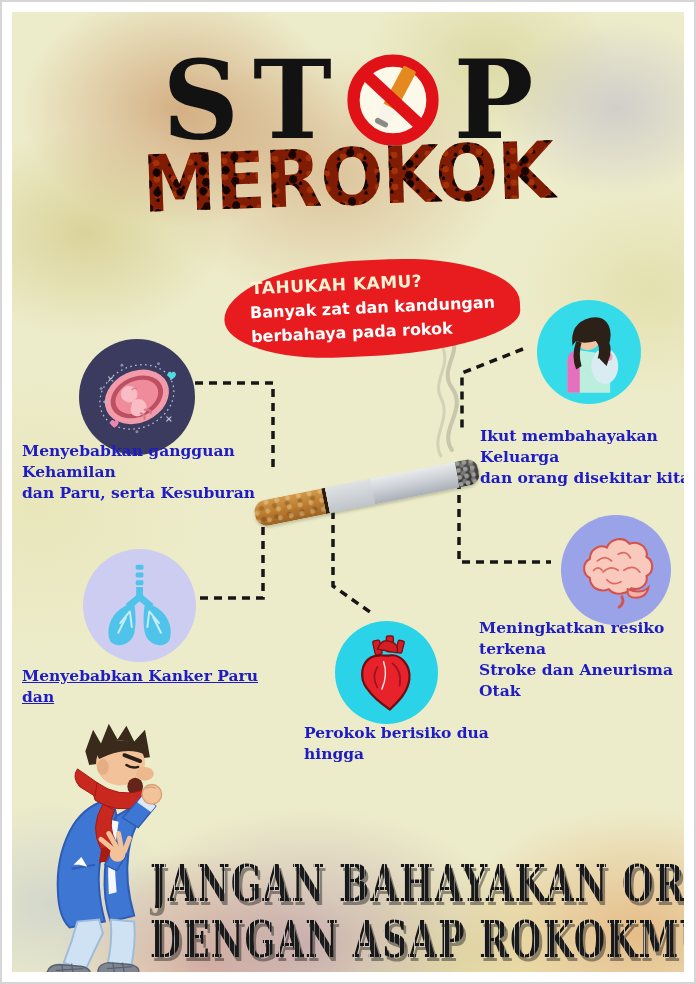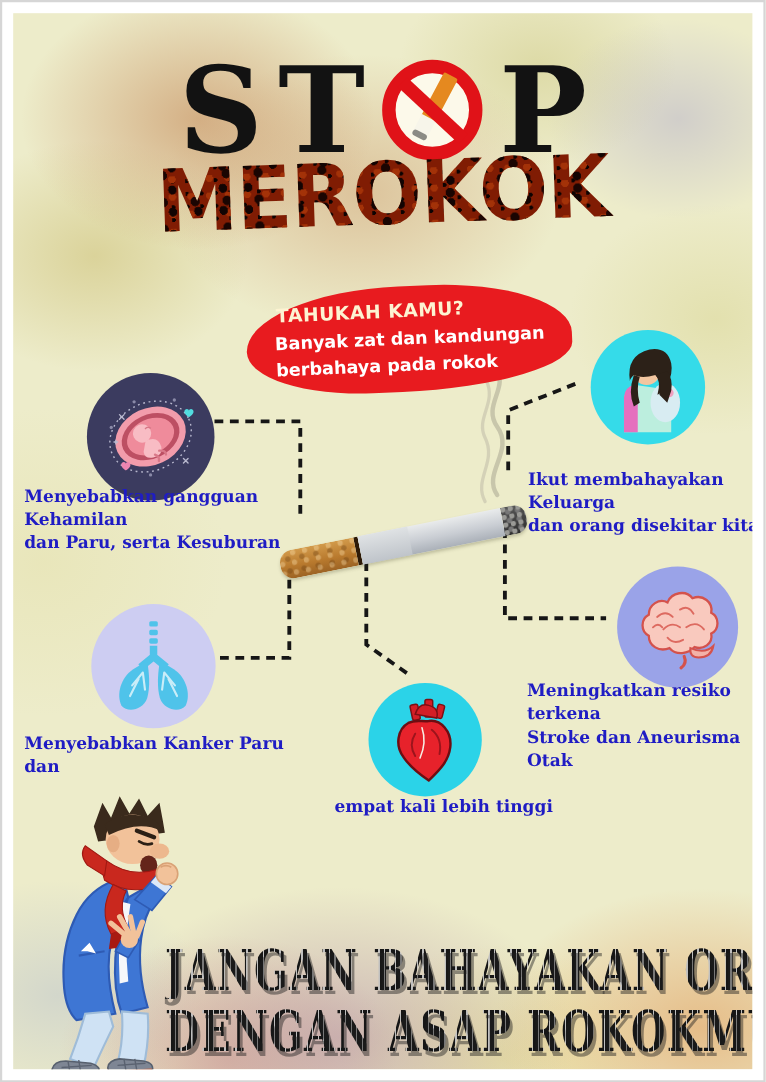--- a/index.html
+++ b/index.html
@@ -89,21 +89,21 @@
 
   
   .caption{
     position:absolute;font-family:"DejaVu Serif",serif;font-weight:bold;
     font-size:15.5px;line-height:1.35;color:#1f1cc4;
   }
   .cap-center{text-align:left;}
   .cap-pregnancy{left:10px;top:429px;width:276px;}
   .cap-family{left:468px;top:414px;width:230px;}
   .cap-brain{left:467px;top:606px;width:240px;}
-  .cap-lungs{left:10px;top:654px;width:264px;}
+  .cap-lungs{left:10px;top:654px;width:264px;text-decoration:underline;}
   .cap-heart{left:292px;top:711px;width:230px;}
 
   
   .cigarette{
     position:absolute;left:243px;top:490px;width:228px;height:26px;
     transform:rotate(-11.3deg);transform-origin:0 50%;
     display:flex;border-radius:12px;box-shadow:0 2px 3px rgba(60,60,30,.25);
   }
   .cig-filter{
     width:74px;height:100%;border-radius:12px 0 0 12px;
@@ -293,21 +293,21 @@
     <div>dan orang disekitar kita</div>
   </div>
   <div class="caption cap-brain">
     <div>Meningkatkan resiko terkena</div>
     <div>Stroke dan Aneurisma Otak</div>
   </div>
   <div class="caption cap-center cap-lungs">
     <div>Menyebabkan Kanker Paru dan</div>
   </div>
   <div class="caption cap-heart">
-    <div>empat kali lebih tinggi</div>
+    <div>Perokok berisiko dua hingga</div>
   </div>
 
   <div class="cigarette">
     <div class="cig-filter"></div>
     <div class="cig-body"></div>
     <div class="cig-ash"></div>
   </div>
 
   <svg class="man" viewBox="0 0 160 280">
     <ellipse cx="80" cy="268" rx="58" ry="7" fill="rgba(40,40,40,0.12)"></ellipse>

